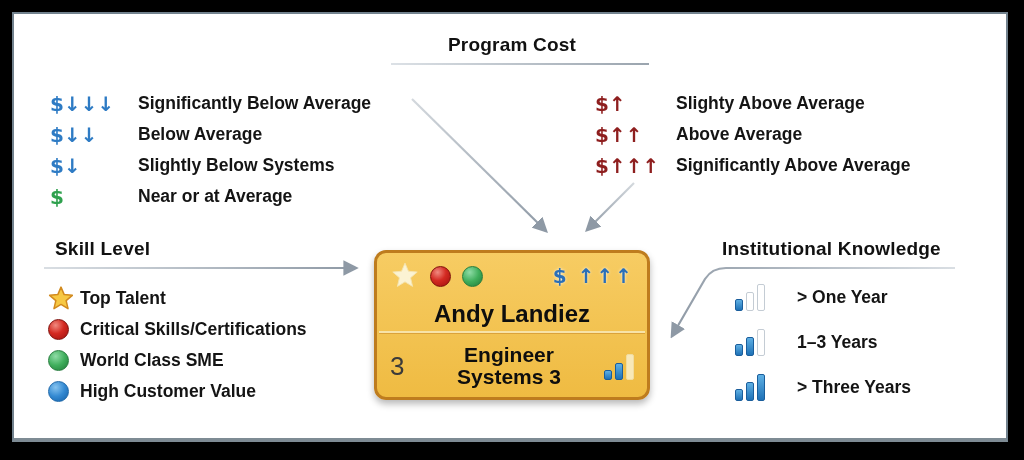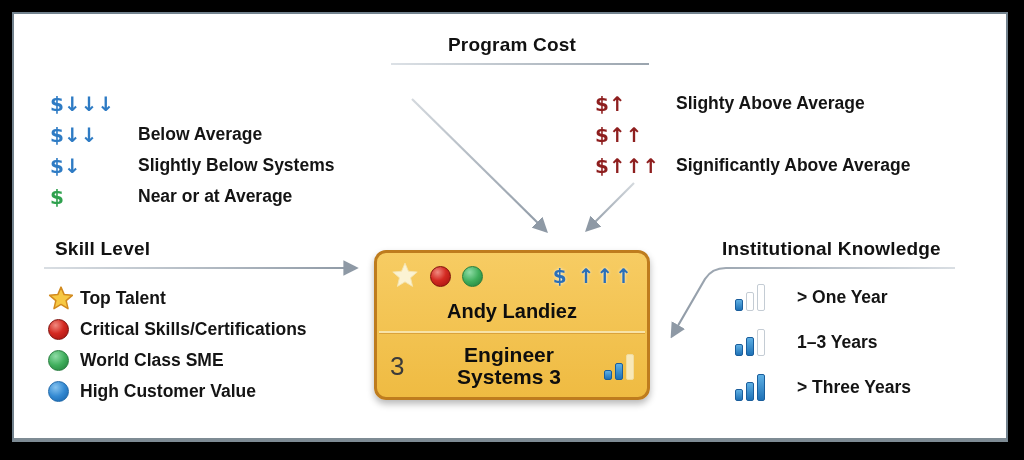--- a/index.html
+++ b/index.html
@@ -50,21 +50,21 @@
 
   
   .card{position:absolute;left:374px;top:250px;width:276px;height:150px;box-sizing:border-box;
         background:linear-gradient(180deg,#F7CC63 0%,#EFBB42 100%);
         border:3px solid #BE7C1E;border-radius:12px;box-shadow:0 4px 7px rgba(0,0,0,.28);}
   .card-top{position:absolute;left:0;top:0;right:0;height:80px;}
   .card-icons{position:absolute;left:14px;top:9px;display:flex;align-items:center;gap:11px;}
   .card-icons .gloss{width:21px;height:21px;}
   .card-cost{position:absolute;right:13px;top:11px;font-family:"DejaVu Sans",sans-serif;font-weight:bold;
              font-size:20px;color:#2A6FB8;letter-spacing:2px;text-shadow:0 0 3px rgba(255,255,255,.85);}
-  .card-name{position:absolute;left:0;right:0;top:47px;text-align:center;font-size:20px;font-weight:800;color:#0e0e0e;}
+  .card-name{position:absolute;left:0;right:0;top:47px;text-align:center;font-size:24px;font-weight:800;color:#0e0e0e;}
   .card-divider{position:absolute;left:2px;right:2px;top:78px;height:2px;background:#F7E3A8;box-shadow:0 1px 0 rgba(190,124,30,.45);}
   .card-bottom{position:absolute;left:0;right:0;top:82px;bottom:0;display:flex;align-items:center;padding:0 13px;box-sizing:border-box;}
   .card-level{font-size:26px;color:#3a3a3a;width:24px;}
   .card-title{flex:1;text-align:center;font-size:21px;font-weight:800;color:#0e0e0e;line-height:1.07;}
   .card-bars{display:flex;align-items:flex-end;gap:3px;height:27px;}
   .card-bars i{display:block;width:8px;border-radius:2px;box-sizing:border-box;}
   .card-bars .b1{height:10px;}
   .card-bars .b2{height:17px;}
   .card-bars .b3{height:26px;}
   .card-bars .filled{background:linear-gradient(180deg,#5FB0E4 0%,#1E71B6 100%);border:1px solid #1A5E9C;}
@@ -111,20 +111,21 @@
     <path d="M955 268 L726 268 Q712 268 705 279 L672 336" fill="none" stroke="url(#gl5)" stroke-width="2.2" marker-end="url(#arr)"></path>
   </svg>
 
   <div class="heading" id="pc-title">Program Cost</div>
   <div class="heading" id="sl-title">Skill Level</div>
   <div class="heading" id="ik-title">Institutional Knowledge</div>
 
   <div class="legend" id="cost-below">
     <div class="row">
       <span class="sym sym-blue">$↓↓↓</span>
+      <span class="lbl">Significantly Below Average</span>
     </div>
     <div class="row">
       <span class="sym sym-blue">$↓↓</span>
       <span class="lbl">Below Average</span>
     </div>
     <div class="row">
       <span class="sym sym-blue">$↓</span>
       <span class="lbl">Slightly Below Systems</span>
     </div>
     <div class="row">
@@ -133,20 +134,21 @@
     </div>
   </div>
 
   <div class="legend" id="cost-above">
     <div class="row">
       <span class="sym sym-red">$↑</span>
       <span class="lbl">Slighty Above Average</span>
     </div>
     <div class="row">
       <span class="sym sym-red">$↑↑</span>
+      <span class="lbl">Above Average</span>
     </div>
     <div class="row">
       <span class="sym sym-red">$↑↑↑</span>
       <span class="lbl">Significantly Above Average</span>
     </div>
   </div>
 
   <div class="legend" id="skill-items">
     <div class="row">
       <span class="icon-cell">

